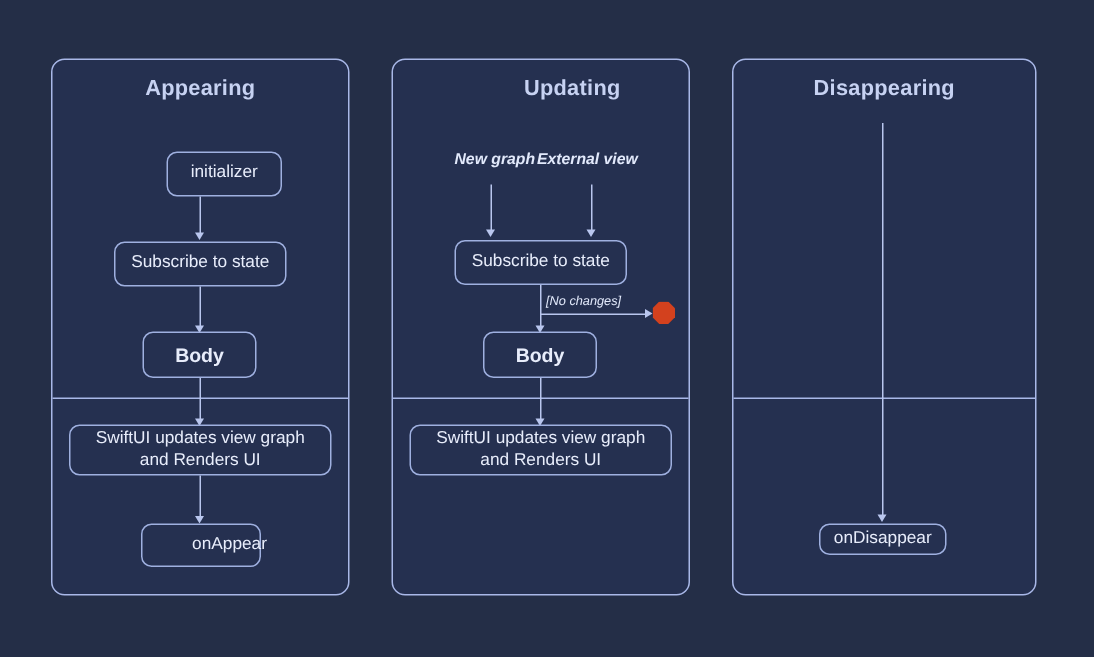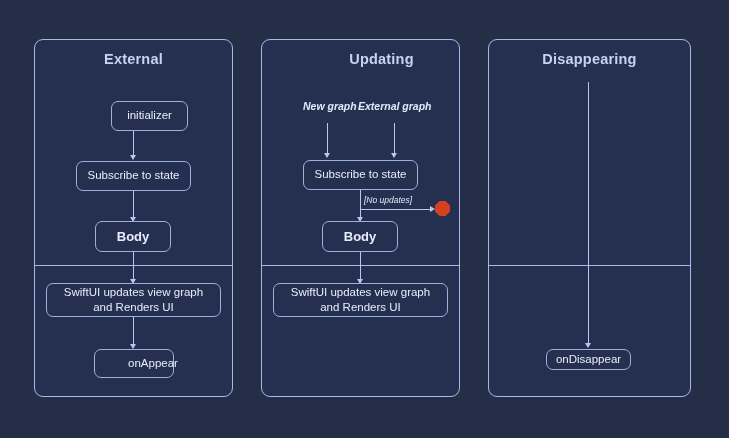--- a/index.html
+++ b/index.html
@@ -131,21 +131,21 @@
 </style>
 </head>
 <body>
 
 <div class="canvas">
 
   <div class="card col1">
     <div class="divider"></div>
   </div>
 
-  <div class="card-title" style="left:34px; width:199px;">External</div>
+  <div class="card-title" style="left:34px; width:199px;">Appearing</div>
 
   <div class="node" style="left:95px; top:101px; width:77px; height:30px;margin-left:16px;">initializer</div>
   <div class="vline" style="left:133px; top:131px; height:26px;"></div>
   <div class="arrow-down" style="left:130px; top:155px;"></div>
 
   <div class="node" style="left:76px; top:161px; width:115px; height:30px;">Subscribe to state</div>
   <div class="vline" style="left:133px; top:191px; height:28px;"></div>
   <div class="arrow-down" style="left:130px; top:217px;"></div>
 
   <div class="node bold" style="left:95px; top:221px; width:76px; height:31px;">Body</div>
@@ -158,36 +158,36 @@
 
   <div class="node" style="left:94px; top:349px; width:80px; height:29px;padding-left:44px;">onAppear</div>
 
   <div class="card col2">
     <div class="divider"></div>
   </div>
 
   <div class="card-title" style="left:261px; width:241px;">Updating</div>
 
   <div class="src-label" style="left:303px; top:100px;">New graph</div>
-  <div class="src-label" style="left:358px; top:100px;">External graph</div>
+  <div class="src-label" style="left:358px; top:100px;">External view</div>
 
   <div class="vline" style="left:327px; top:123px; height:32px;"></div>
   <div class="arrow-down" style="left:324px; top:153px;"></div>
 
   <div class="vline" style="left:394px; top:123px; height:32px;"></div>
   <div class="arrow-down" style="left:391px; top:153px;"></div>
 
   <div class="node" style="left:303px; top:160px; width:115px; height:30px;">Subscribe to state</div>
 
   <div class="vline" style="left:360px; top:190px; height:29px;"></div>
   <div class="arrow-down" style="left:357px; top:217px;"></div>
 
   <div class="hline" style="left:360px; top:209px; width:73px;"></div>
   <div class="arrow-right" style="left:430px; top:206px;"></div>
-  <div class="edge-label" style="left:364px; top:195px;">[No updates]</div>
+  <div class="edge-label" style="left:364px; top:195px;">[No changes]</div>
   <div class="stop-marker" style="left:435px; top:201px;"></div>
 
   <div class="node bold" style="left:322px; top:221px; width:76px; height:31px;">Body</div>
   <div class="vline" style="left:360px; top:252px; height:29px;"></div>
   <div class="arrow-down" style="left:357px; top:279px;"></div>
 
   <div class="node" style="left:273px; top:283px; width:175px; height:34px;">SwiftUI updates view graph and Renders UI</div>
 
   <div class="card col3">
     <div class="divider"></div>

